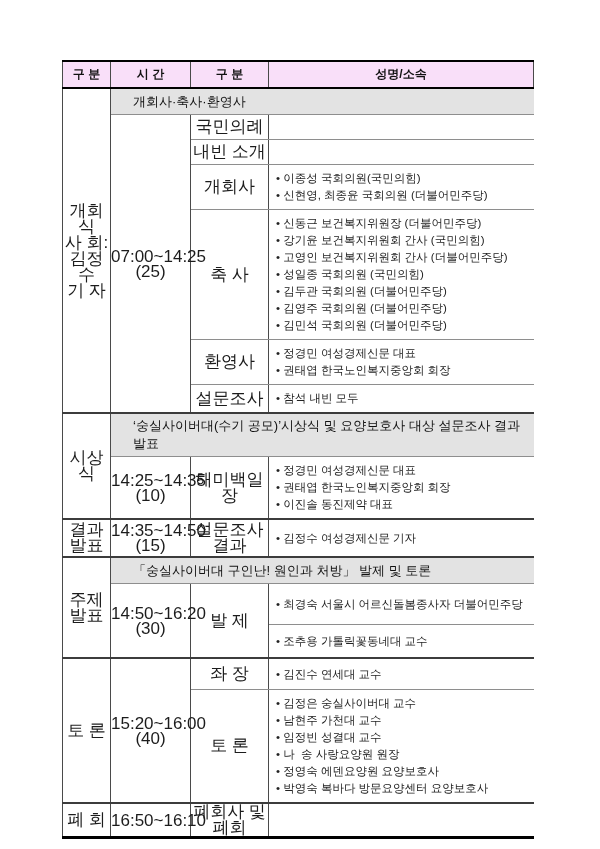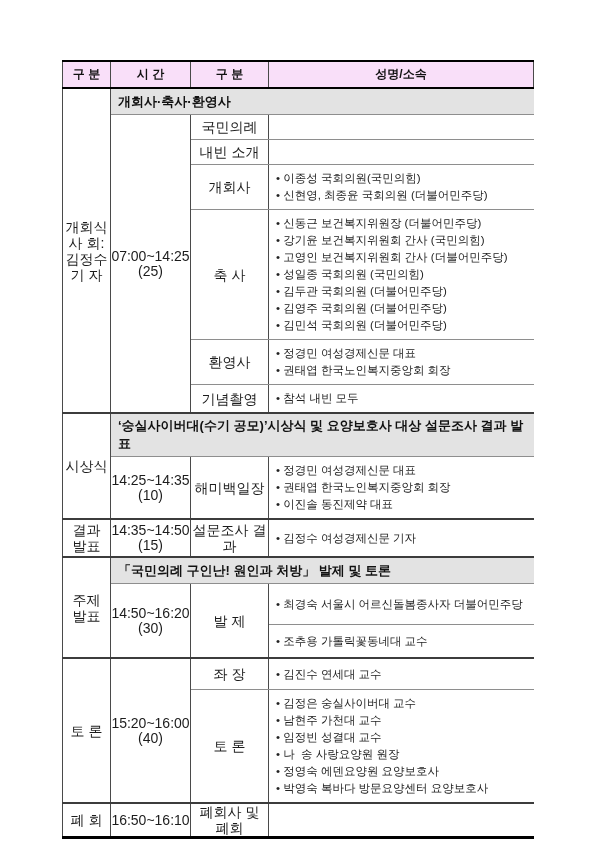--- a/index.html
+++ b/index.html
@@ -44,29 +44,29 @@
     font-weight: bold;
     text-align: center;
     border-top: 2px solid #000000;
     border-bottom: 2px solid #000000;
     height: 25px;
     color: #111111;
   }
   td.band {
     background: #e3e3e3;
     font-size: 13px;
-    font-weight: bold;
+    font-weight: normal;
     text-align: left;
-    padding: 3px 4px 3px 7px;
+    padding: 3px 4px 3px 22px;
     height: 19px;
     color: #111111;
     white-space: pre-line;
   }
   td.cat, td.time, td.label {
-    font-size: 14px;
+    font-size: 17px;
     text-align: center;
     line-height: 16px;
     white-space: pre-line;
   }
   td.time { line-height: 15px; }
   td.names {
     font-size: 11.5px;
     text-align: left;
     padding: 5px 4px 5px 7px;
     line-height: 17px;
@@ -127,21 +127,21 @@
 • 김두관 국회의원 (더불어민주당)
 • 김영주 국회의원 (더불어민주당)
 • 김민석 국회의원 (더불어민주당)</td>
     </tr>
     <tr>
       <td class="label" style="height:36px">환영사</td>
       <td class="names noright">• 정경민 여성경제신문 대표
 • 권태엽 한국노인복지중앙회 회장</td>
     </tr>
     <tr>
-      <td class="label" style="height:24px">기념촬영</td>
+      <td class="label" style="height:24px">설문조사</td>
       <td class="names noright">• 참석 내빈 모두</td>
     </tr>
 
     <tr class="sec">
       <td class="cat" rowspan="2">시상식</td>
       <td class="band noright" colspan="3">‘숭실사이버대(수기 공모)’시상식 및 요양보호사 대상 설문조사 결과 발표</td>
     </tr>
     <tr>
       <td class="time">14:25~14:35
 (10)</td>
@@ -155,21 +155,21 @@
 발표</td>
       <td class="time">14:35~14:50
 (15)</td>
       <td class="label" style="height:36px">설문조사 결과</td>
       <td class="names noright">• 김정수 여성경제신문 기자</td>
     </tr>
 
     <tr class="sec">
       <td class="cat" rowspan="3">주제
 발표</td>
-      <td class="band noright" colspan="3">「국민의례 구인난! 원인과 처방」 발제 및 토론</td>
+      <td class="band noright" colspan="3">「숭실사이버대 구인난! 원인과 처방」 발제 및 토론</td>
     </tr>
     <tr>
       <td class="time" rowspan="2">14:50~16:20
 (30)</td>
       <td class="label" rowspan="2">발 제</td>
       <td class="names noright" style="height:30px">• 최경숙 서울시 어르신돌봄종사자 더불어민주당</td>
     </tr>
     <tr>
       <td class="names noright" style="height:22px">• 조추용 가톨릭꽃동네대 교수</td>
     </tr>

